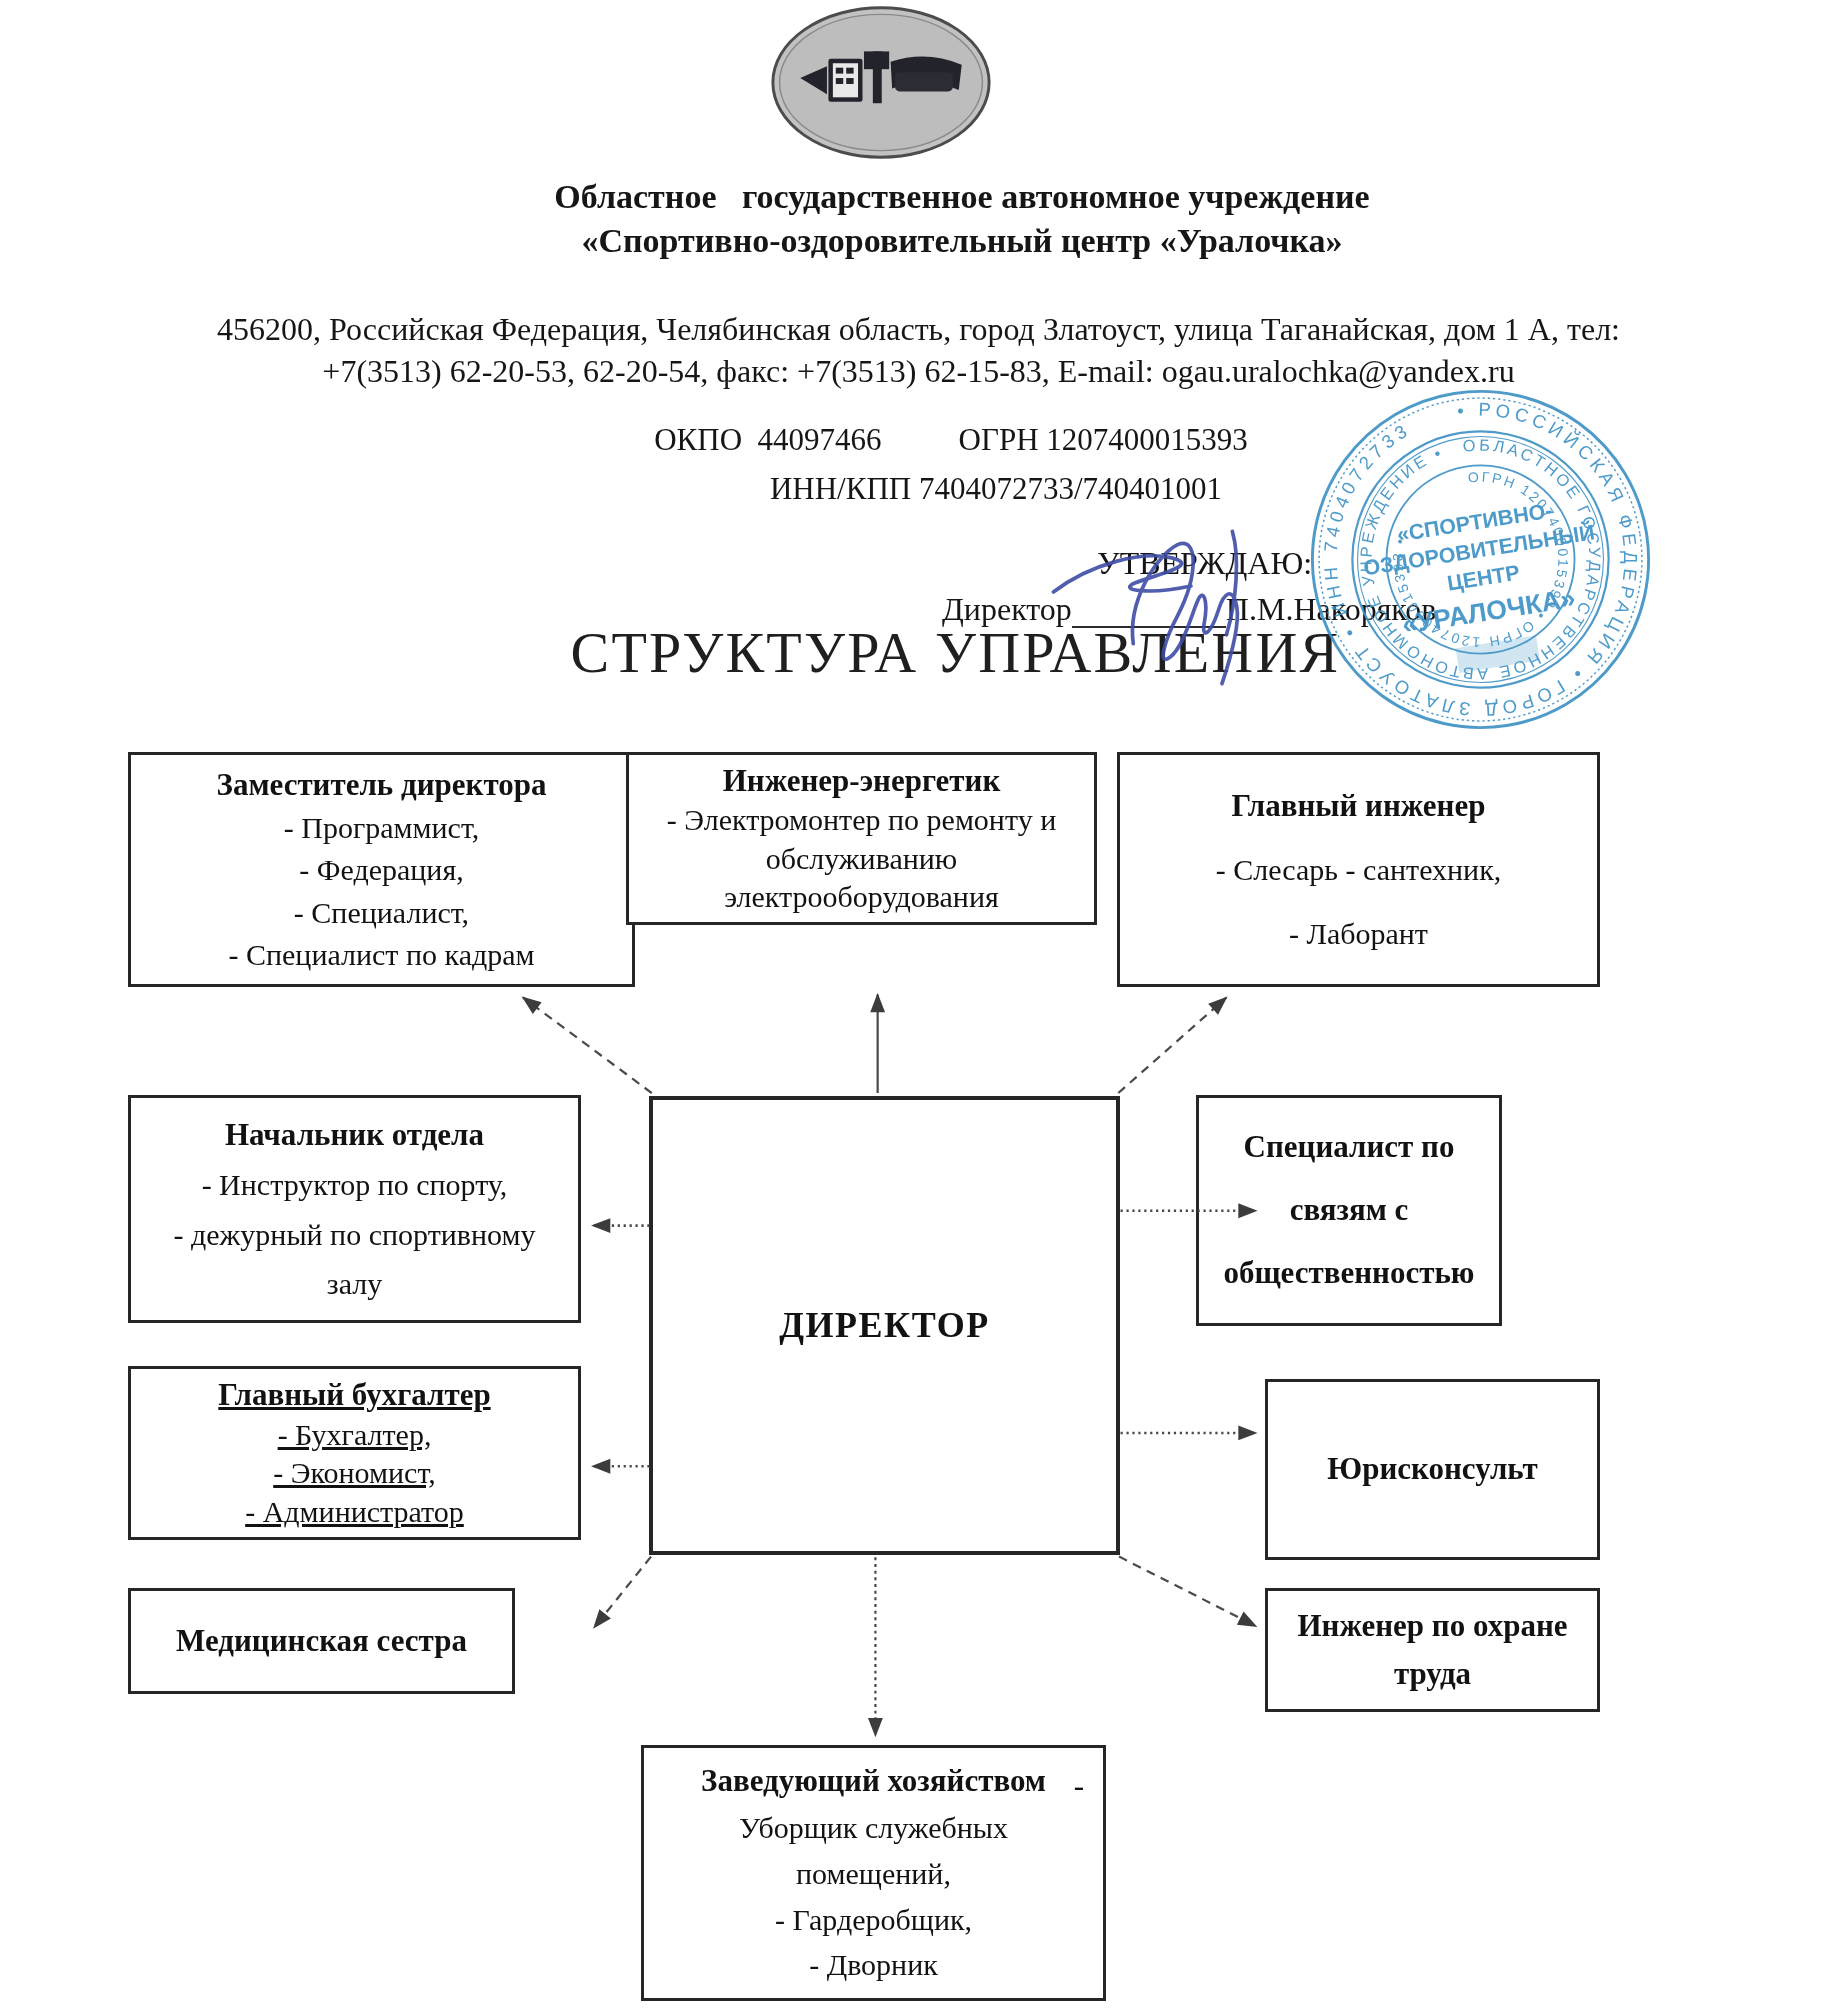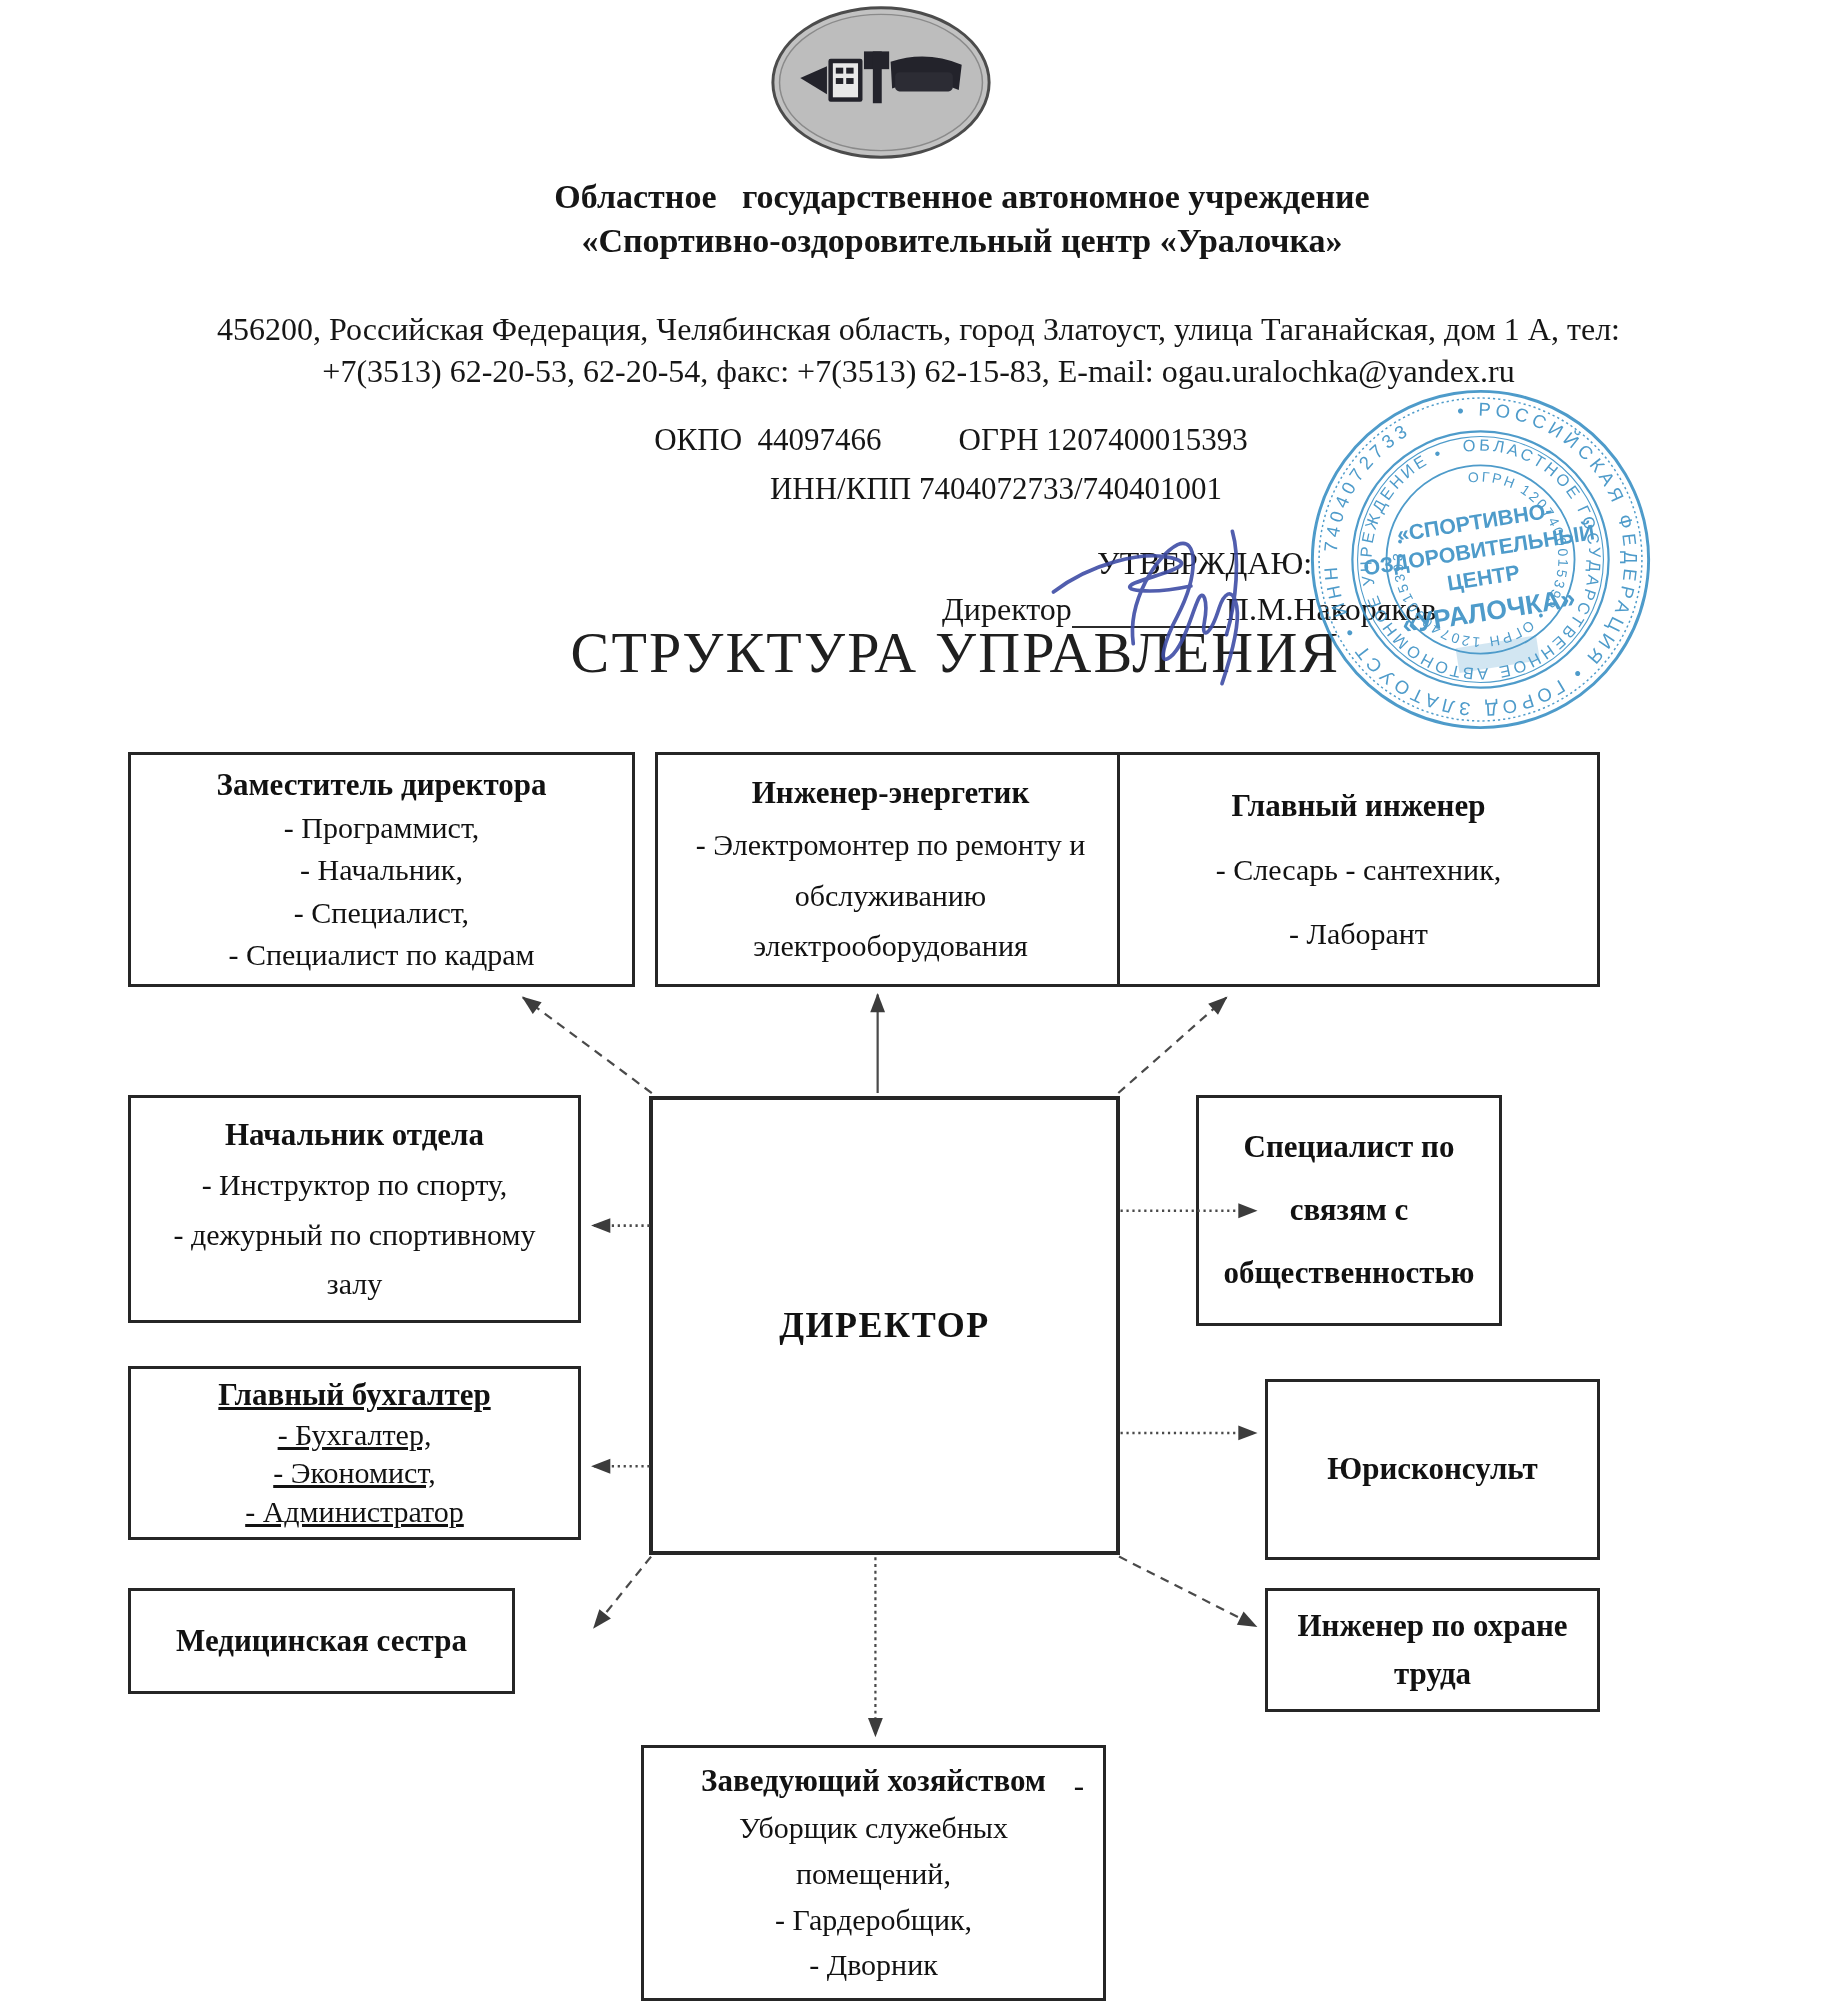--- a/index.html
+++ b/index.html
@@ -24,21 +24,21 @@
     font-size:58px;letter-spacing:2.2px;color:#1f1f1f;}
   #signature-svg{position:absolute;left:1046px;top:512px;width:281px;height:185px;}
   #stamp{position:absolute;left:1305px;top:384px;width:351px;height:351px;transform:rotate(-9deg);opacity:.92;}
   
   .box{position:absolute;border:3.7px solid #262626;background:#fff;box-sizing:border-box;
     display:flex;flex-direction:column;justify-content:space-evenly;align-items:center;
     text-align:center;font-size:30px;color:#121212;padding:6px 10.4px;line-height:1.25;}
   .box-title{font-weight:bold;font-size:31px;}
   .all-bold .box-line{font-weight:bold;font-size:31px;}
   #box-zam       {left:128px; top:752px; width:507px; height:235px;}
-  #box-energo    {left:655px; top:752px; width:471px; height:235px;}
+  #box-energo    {left:626px; top:752px; width:471px; height:173px;}
   #box-glavinzh  {left:1117px;top:752px; width:483px; height:235px;}
   #box-director  {left:649px; top:1096px; width:471px; height:459px;border-width:4.4px;}
   #box-director .box-line{font-weight:bold;font-size:36px;letter-spacing:1.5px;}
   #box-nachalnik {left:128px; top:1095px; width:453px; height:228px;}
   #box-buhgalter {left:128px; top:1366px; width:453px; height:174px;text-decoration:underline;}
   #box-medsestra {left:128px; top:1588px; width:387px; height:106px;}
   #box-spets     {left:1196px;top:1095px; width:306px; height:231px;}
   #box-jurist    {left:1265px;top:1379px; width:335px; height:181px;}
   #box-ohrana    {left:1265px;top:1588px; width:335px; height:124px;}
   #box-zavhoz    {left:641px; top:1745px; width:465px; height:256px;}
@@ -129,21 +129,21 @@
       <text x="237" y="234" font-size="29">ОЗДОРОВИТЕЛЬНЫЙ</text>
       <text x="237" y="272" font-size="29">ЦЕНТР</text>
       <text x="237" y="320" font-size="36">«УРАЛОЧКА»</text>
     </g>
     <rect x="185" y="350" width="110" height="34" fill="#3f93c6" opacity="0.25"></rect>
   </g>
 </svg>
 
 <div class="box" id="box-zam">
   <div class="box-title">Заместитель директора</div>
-  <div style="display:contents"><div class="box-line">- Программист,</div><div class="box-line">- Начальник,</div><div class="box-line">- Специалист,</div><div class="box-line">- Специалист по кадрам</div></div>
+  <div style="display:contents"><div class="box-line">- Программист,</div><div class="box-line">- Федерация,</div><div class="box-line">- Специалист,</div><div class="box-line">- Специалист по кадрам</div></div>
 </div>
 
 <div class="box" id="box-energo">
   <div class="box-title">Инженер-энергетик</div>
   <div style="display:contents"><div class="box-line">- Электромонтер по ремонту и</div><div class="box-line">обслуживанию</div><div class="box-line">электрооборудования</div></div>
 </div>
 
 <div class="box" id="box-glavinzh">
   <div class="box-title">Главный инженер</div>
   <div style="display:contents"><div class="box-line">- Слесарь - сантехник,</div><div class="box-line">- Лаборант</div></div>

